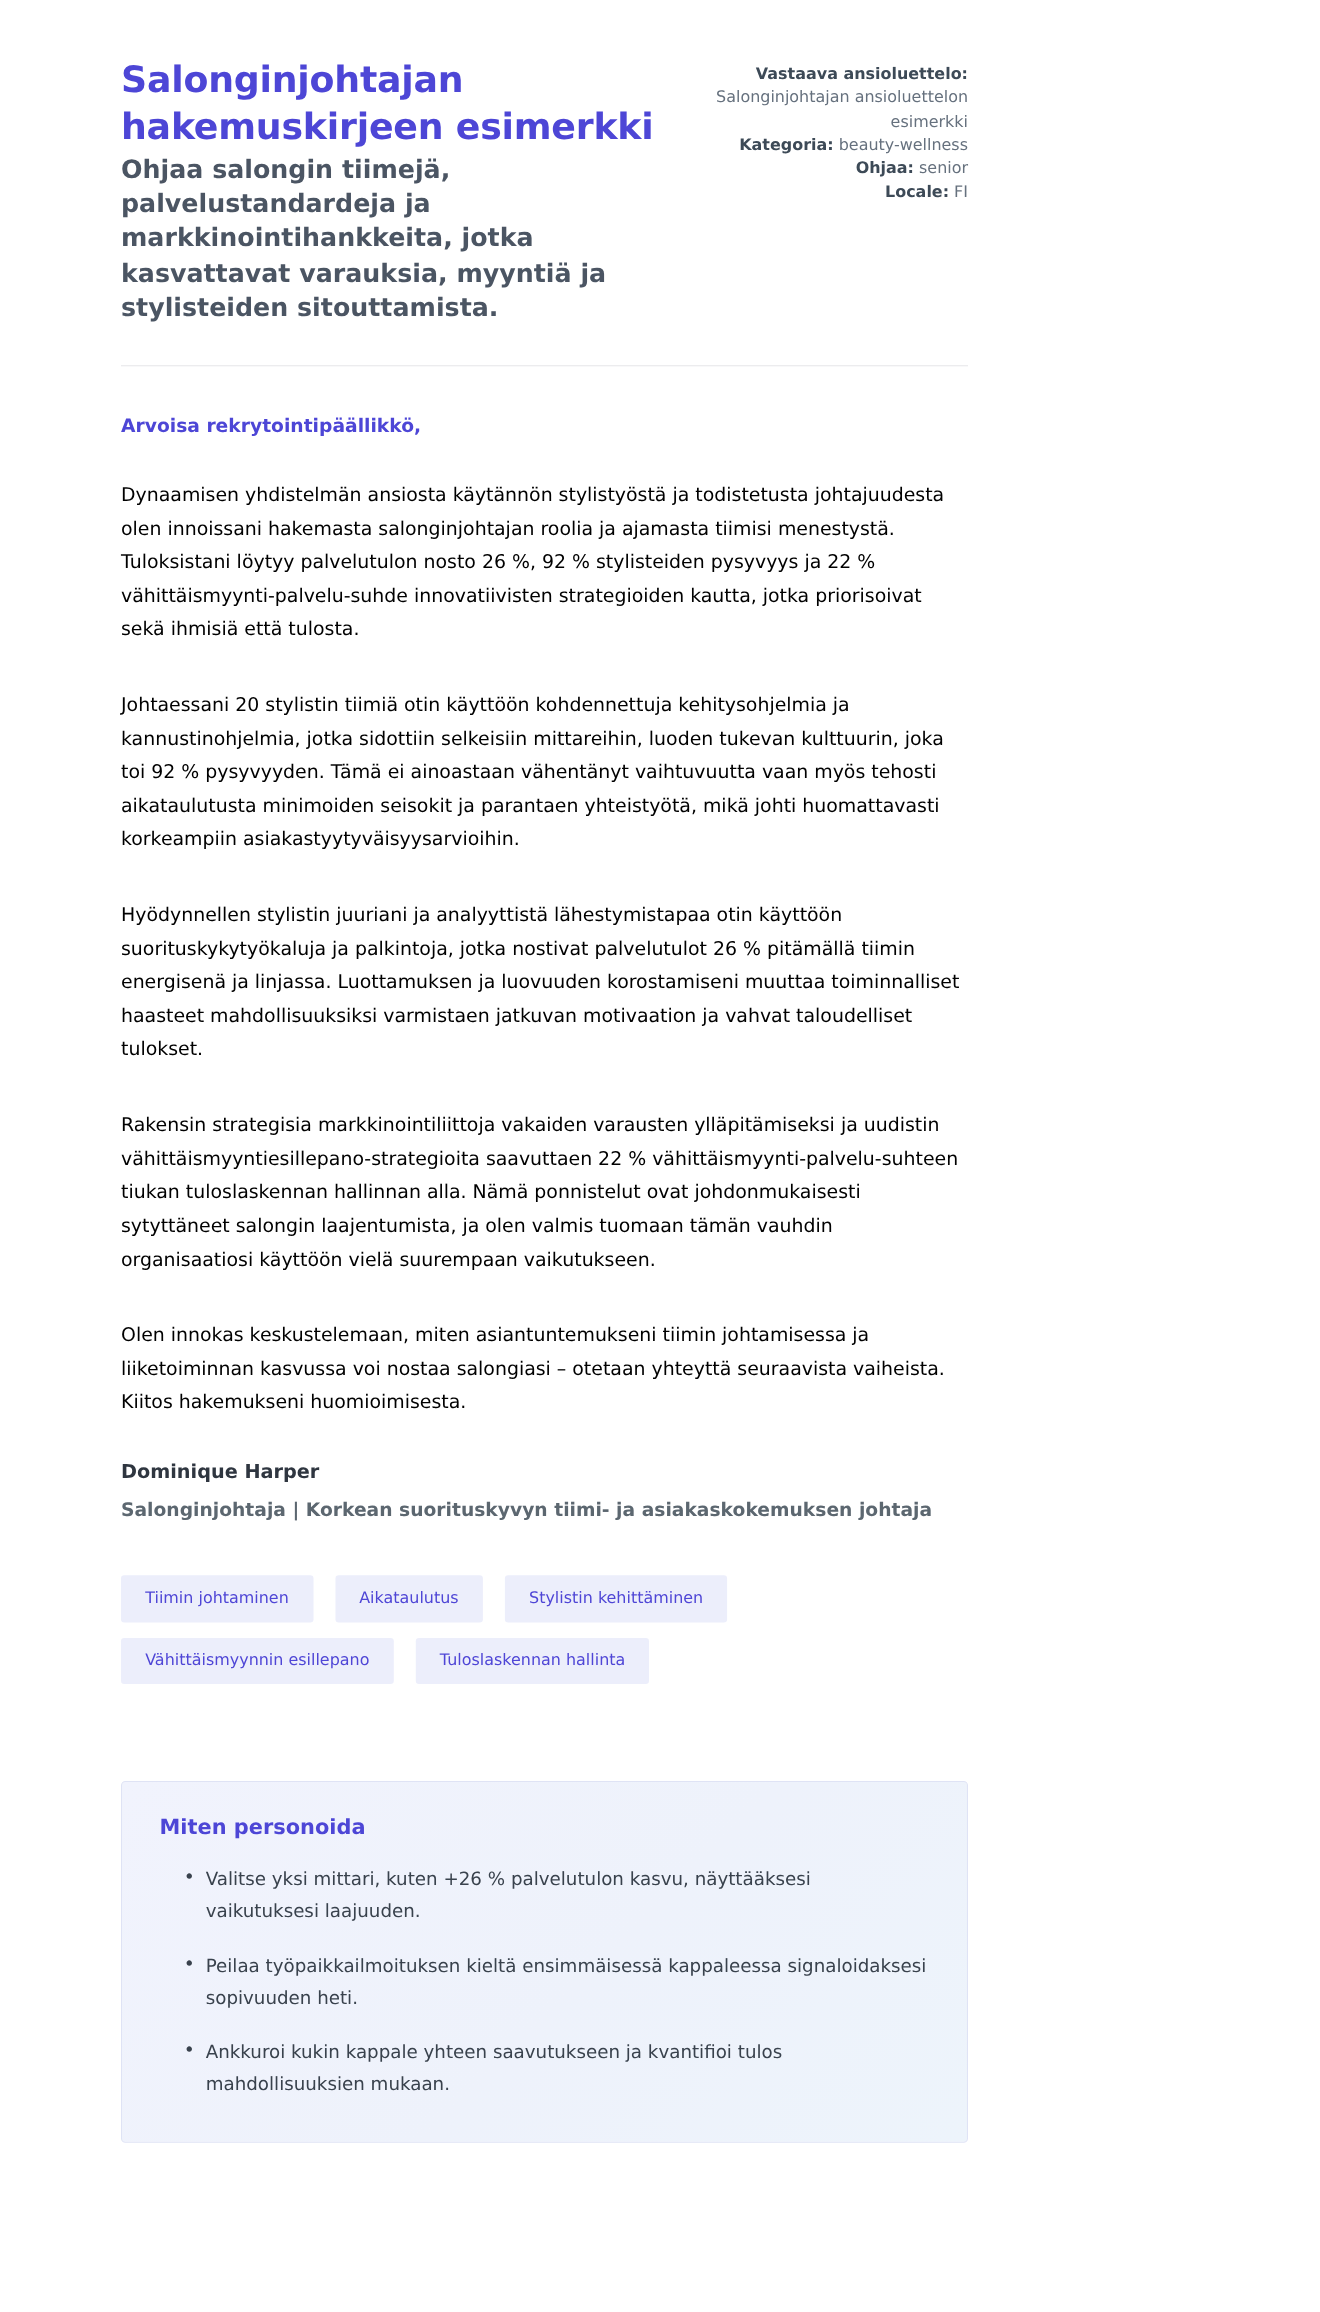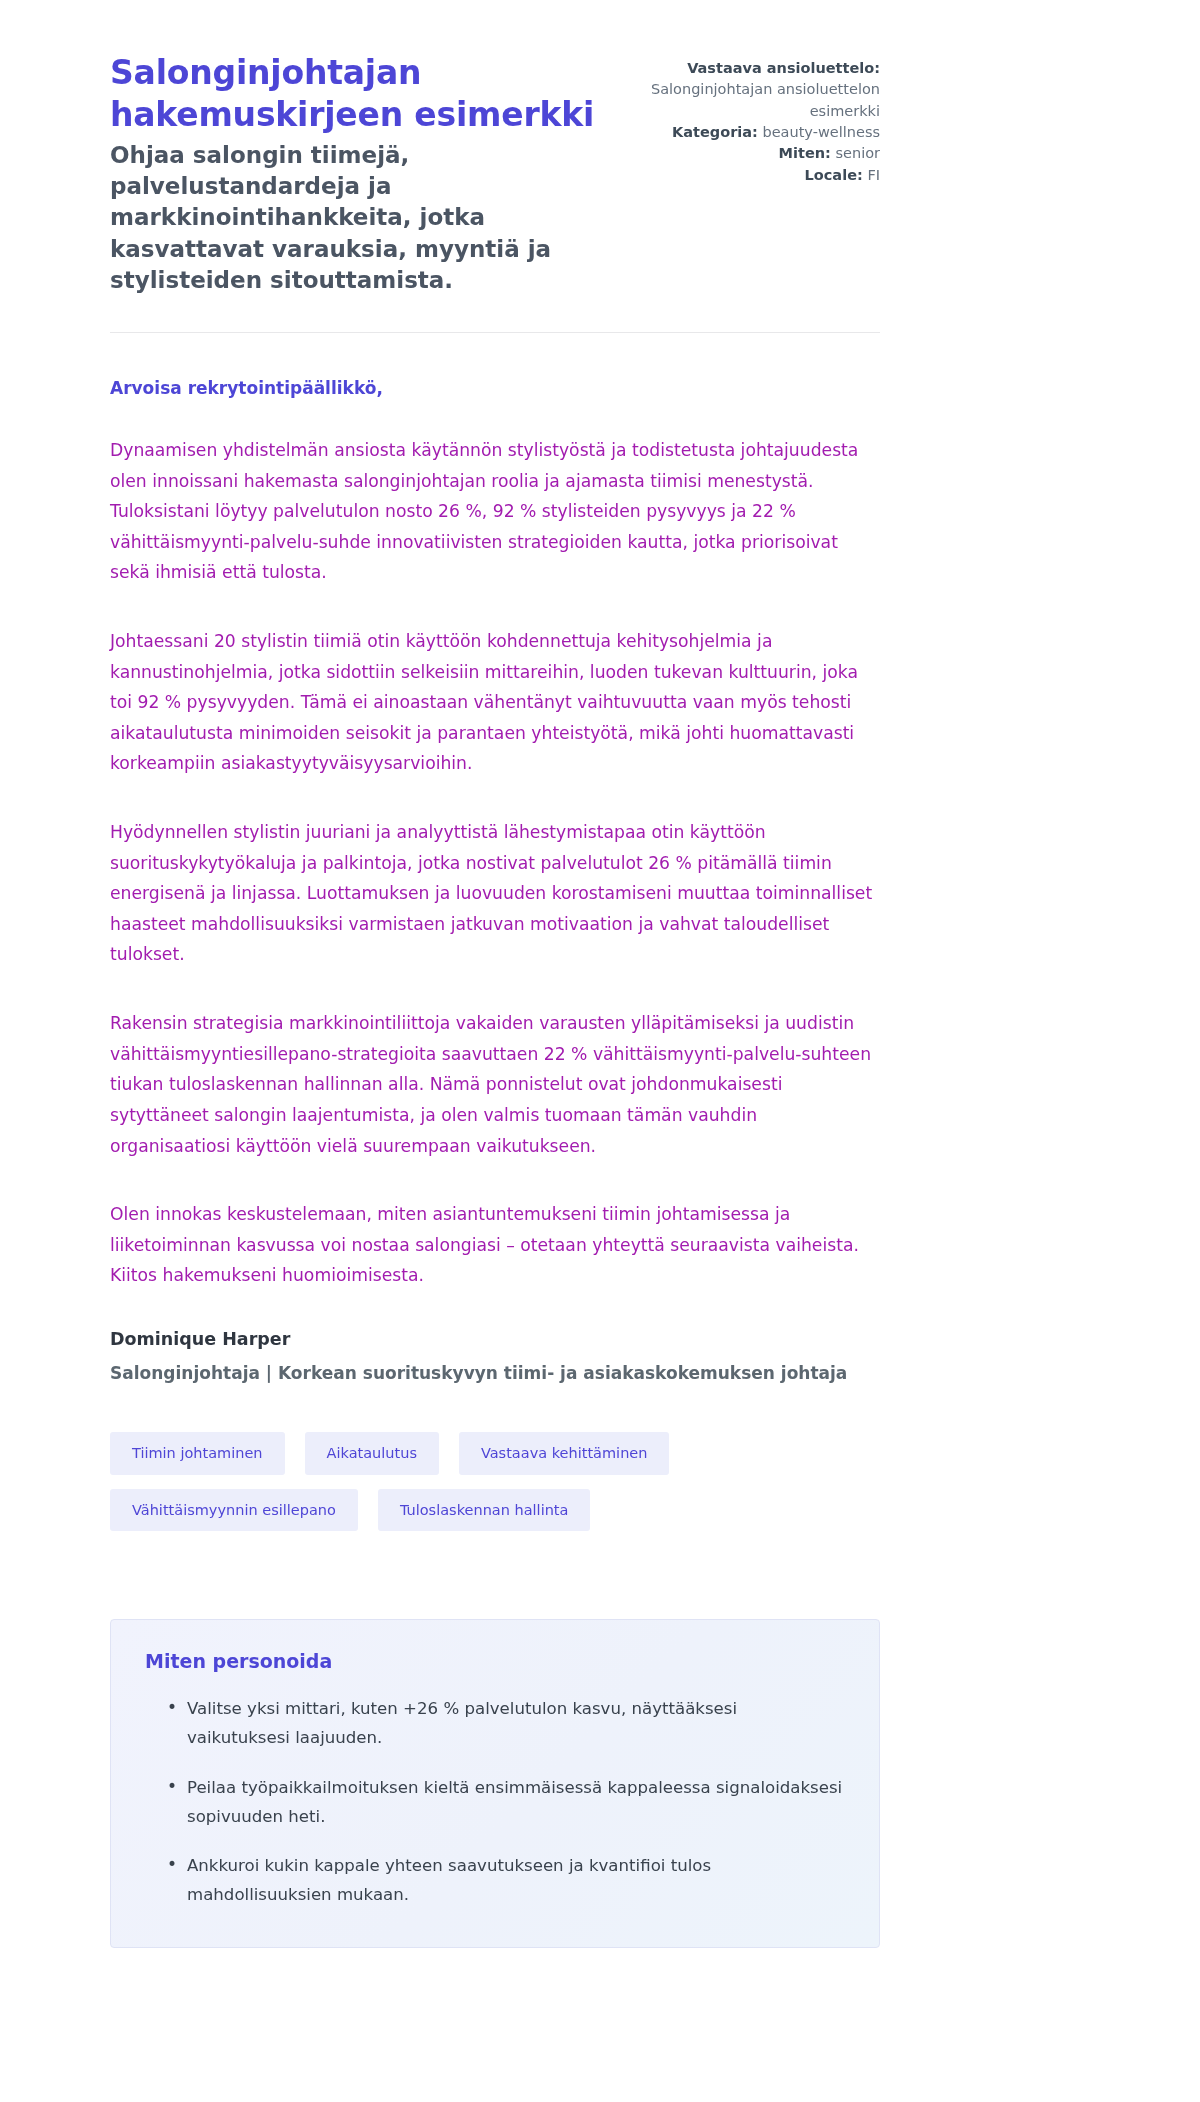--- a/index.html
+++ b/index.html
@@ -83,21 +83,21 @@
     margin: 0 0 34px 0;
     font-size: 17px;
     font-weight: 700;
     color: #4d46d6;
     line-height: 1.4;
   }
   .para {
     margin: 0 0 38px 0;
     font-size: 17.2px;
     line-height: 1.78;
-    color: #a21caf;
+    color: #000000;
     max-width: 1010px;
   }
 
   
   .signature {
     margin-top: 24px;
   }
   .sign-name {
     margin: 0 0 12px 0;
     font-size: 17.5px;
@@ -182,21 +182,21 @@
     <div class="header-right">
       <div class="meta-row">
         <span class="meta-label">Vastaava ansioluettelo:</span>
         <span class="meta-block-value">Salonginjohtajan ansioluettelon esimerkki</span>
       </div>
       <div class="meta-row">
         <span class="meta-label">Kategoria:</span>
         <span class="meta-value">beauty-wellness</span>
       </div>
       <div class="meta-row">
-        <span class="meta-label">Miten:</span>
+        <span class="meta-label">Ohjaa:</span>
         <span class="meta-value">senior</span>
       </div>
       <div class="meta-row">
         <span class="meta-label">Locale:</span>
         <span class="meta-value">FI</span>
       </div>
     </div>
   </div>
 
   <hr class="divider">
@@ -212,21 +212,21 @@
 
     <div class="signature">
       <p class="sign-name">Dominique Harper</p>
       <p class="sign-role">Salonginjohtaja | Korkean suorituskyvyn tiimi- ja asiakaskokemuksen johtaja</p>
     </div>
   </div>
 
   <div class="chips">
     <span class="chip">Tiimin johtaminen</span>
     <span class="chip">Aikataulutus</span>
-    <span class="chip">Vastaava kehittäminen</span>
+    <span class="chip">Stylistin kehittäminen</span>
     <span class="chip">Vähittäismyynnin esillepano</span>
     <span class="chip">Tuloslaskennan hallinta</span>
   </div>
 
   <div class="callout">
     <h2 class="callout-title">Miten personoida</h2>
     <ul class="callout-list">
       <li>Valitse yksi mittari, kuten +26 % palvelutulon kasvu, näyttääksesi vaikutuksesi laajuuden.</li>
       <li>Peilaa työpaikkailmoituksen kieltä ensimmäisessä kappaleessa signaloidaksesi sopivuuden heti.</li>
       <li>Ankkuroi kukin kappale yhteen saavutukseen ja kvantifioi tulos mahdollisuuksien mukaan.</li>

